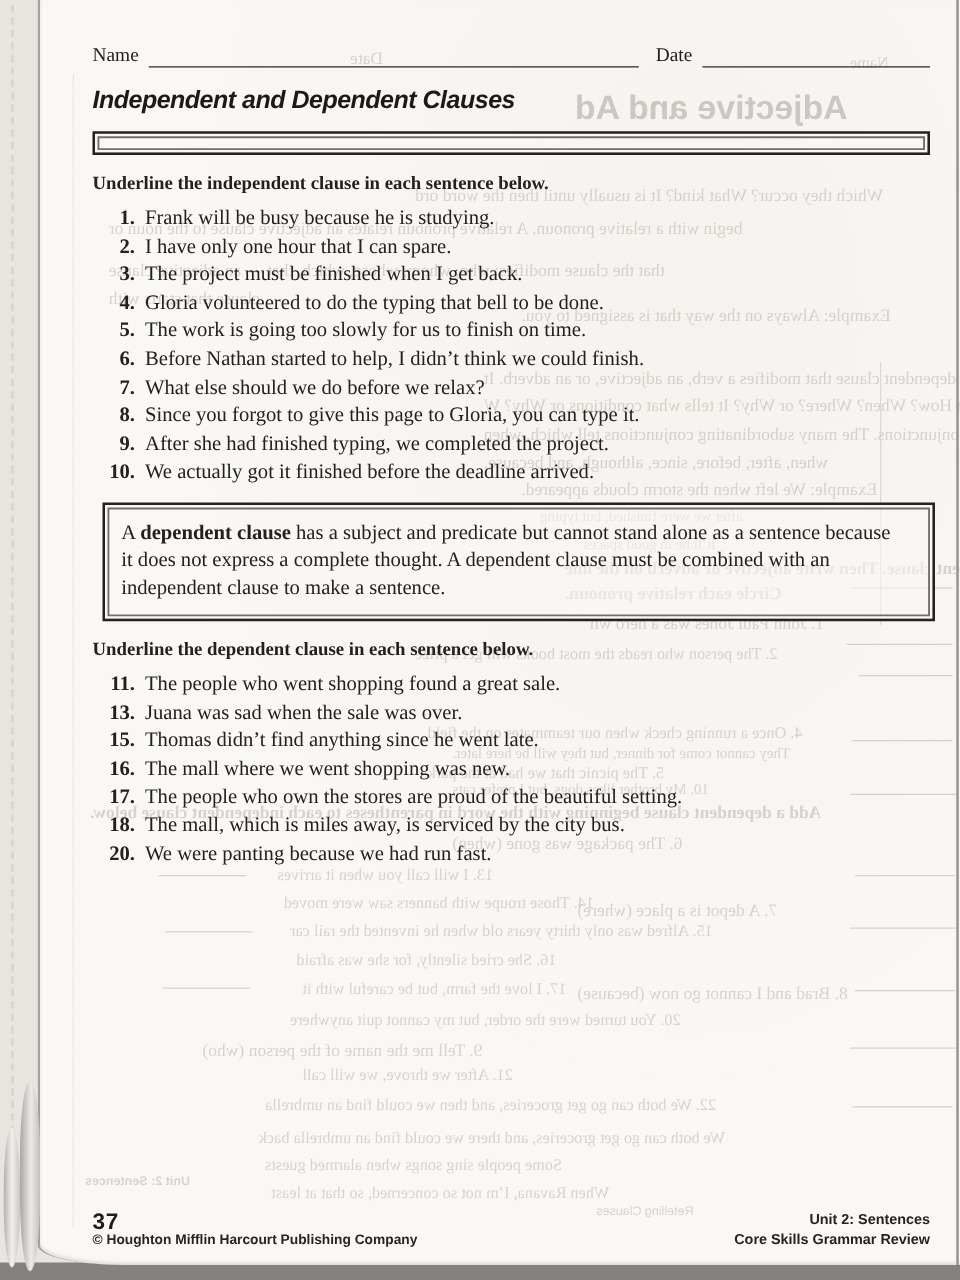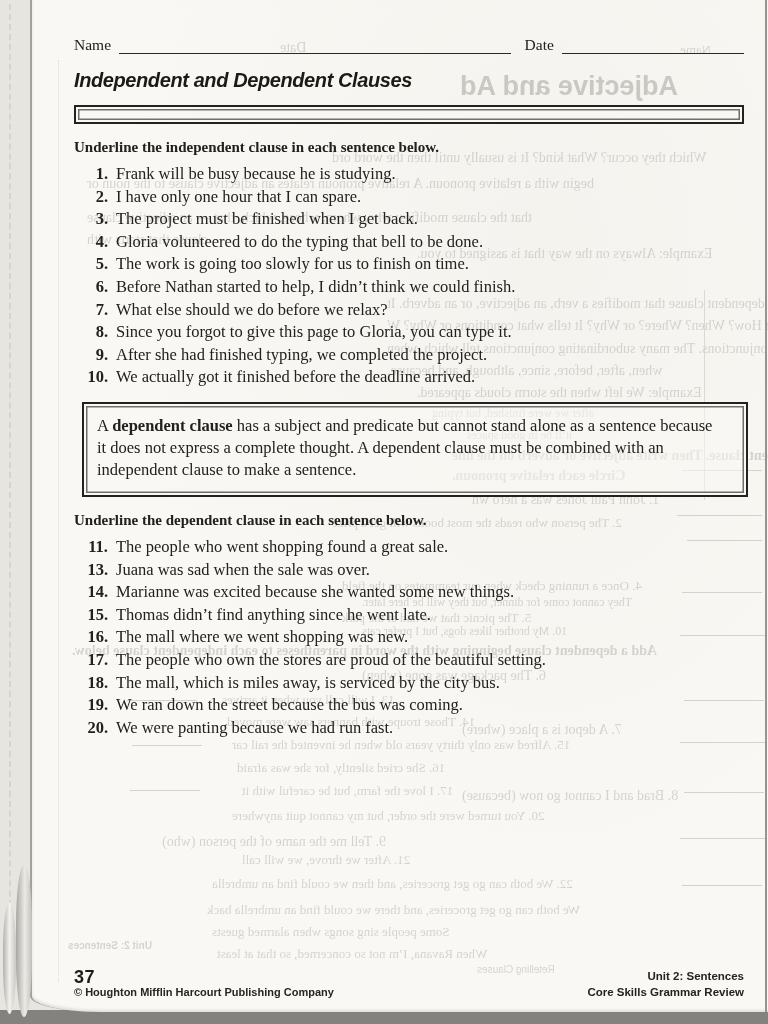--- a/index.html
+++ b/index.html
@@ -204,42 +204,34 @@
 
     <li class="item">
           <span class="num">11.</span>
           <span class="txt">The people who went shopping found a great sale.</span>
         </li>
         <li class="item">
           <span class="num">13.</span>
           <span class="txt">Juana was sad when the sale was over.</span>
         </li>
         <li class="item">
-          <span class="num">14.</span>
-          <span class="txt">Marianne was excited because she wanted some new things.</span>
-        </li>
-        <li class="item">
           <span class="num">15.</span>
           <span class="txt">Thomas didn’t find anything since he went late.</span>
         </li>
         <li class="item">
           <span class="num">16.</span>
           <span class="txt">The mall where we went shopping was new.</span>
         </li>
         <li class="item">
           <span class="num">17.</span>
           <span class="txt">The people who own the stores are proud of the beautiful setting.</span>
         </li>
         <li class="item">
           <span class="num">18.</span>
           <span class="txt">The mall, which is miles away, is serviced by the city bus.</span>
-        </li>
-        <li class="item">
-          <span class="num">19.</span>
-          <span class="txt">We ran down the street because the bus was coming.</span>
         </li>
         <li class="item">
           <span class="num">20.</span>
           <span class="txt">We were panting because we had run fast.</span>
         </li>
       </ol>
 
   </div>
 
   <div class="footer">

